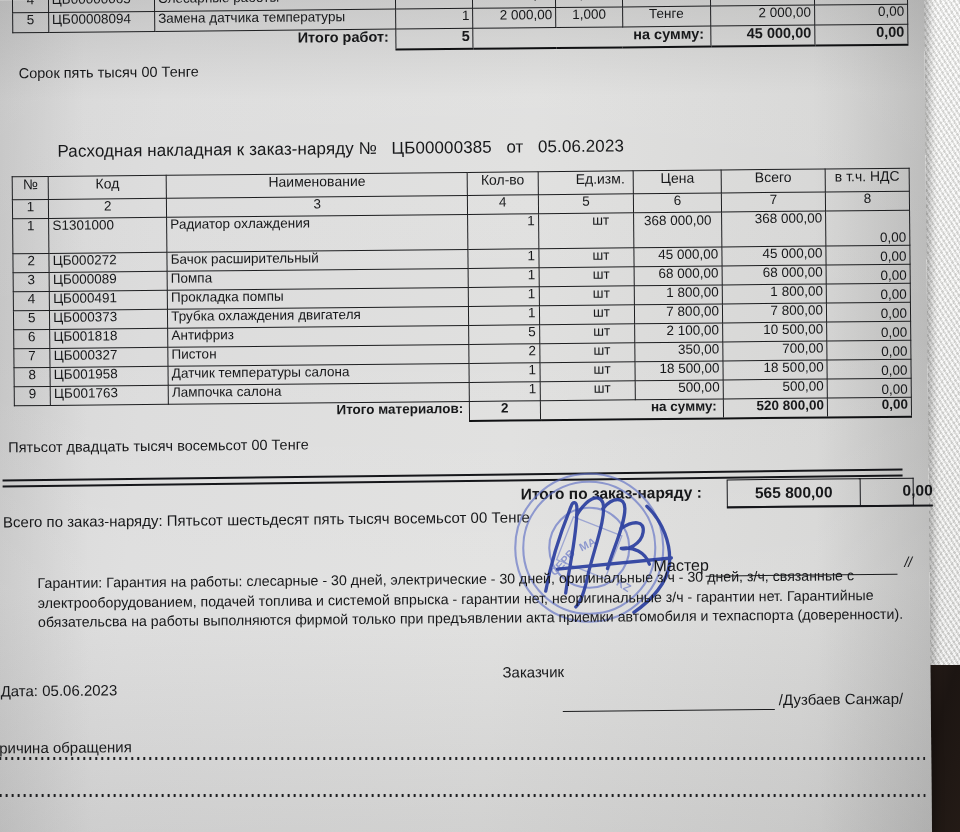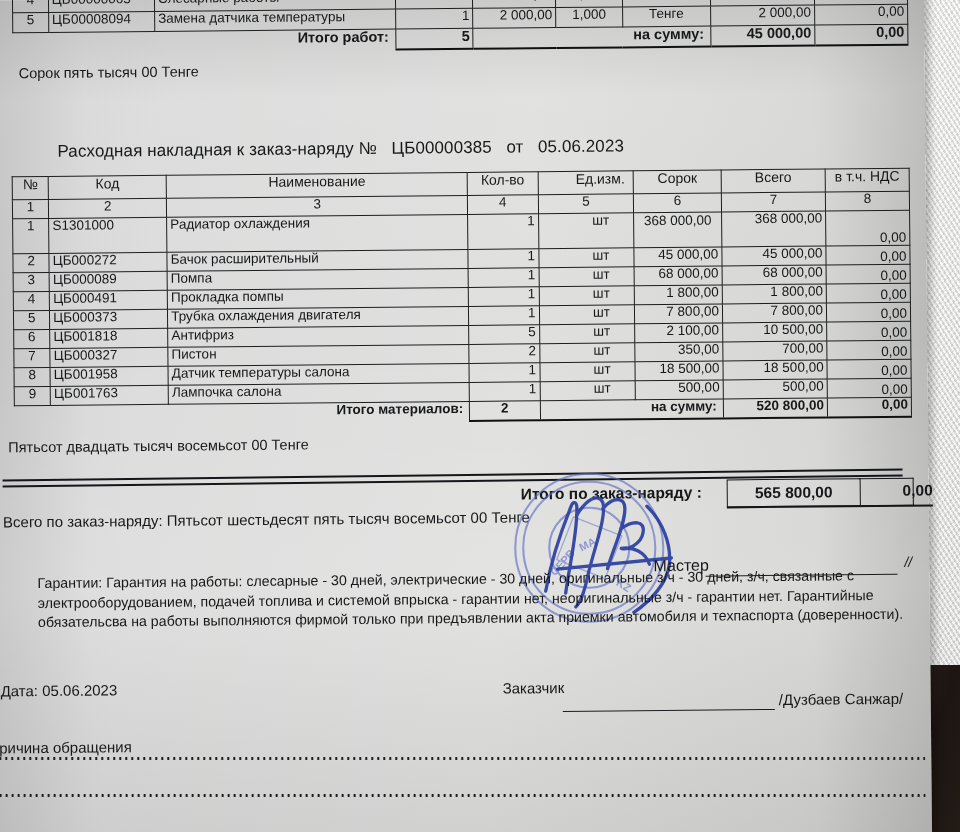--- a/index.html
+++ b/index.html
@@ -223,21 +223,21 @@
     </div>
 
     <table id="mat-table">
       <thead>
         <tr>
           <th class="num c">№</th>
           <th class="code c">Код</th>
           <th class="name c">Наименование</th>
           <th class="qty c">Кол-во</th>
           <th class="unit c">Ед.изм.</th>
-          <th class="price c">Сорок</th>
+          <th class="price c">Цена</th>
           <th class="tot c">Всего</th>
           <th class="nds c">в т.ч. НДС</th>
         </tr>
         <tr>
           <td class="c">1</td>
           <td class="c">2</td>
           <td class="c">3</td>
           <td class="c">4</td>
           <td class="c">5</td>
           <td class="c">6</td>
@@ -390,21 +390,21 @@
     </svg>
 
     <div class="sig-line" style="left:704px;top:578px;width:192px;"></div>
     <div class="free" style="left:652px;top:559px;font-size:16px;">Мастер</div>
     <div class="free" style="left:903px;top:558px;font-size:14px;font-style:italic;">//</div>
 
     <div id="warranty">Гарантии: Гарантия на работы: слесарные - 30 дней, электрические - 30 дней, оригинальные з/ч - 30 дней, з/ч, связанные с электрооборудованием, подачей топлива и системой впрыска - гарантии нет, неоригинальные з/ч - гарантии нет. Гарантийные обязательсва на работы выполняются фирмой только при предъявлении акта приемки автомобиля и техпаспорта (доверенности).</div>
 
     <div class="free" style="left:-2px;top:678px;font-size:15px;">Дата: 05.06.2023</div>
 
-    <div class="free" style="left:500px;top:680px;font-size:15px;">Заказчик</div>
+    <div class="free" style="left:500px;top:664px;font-size:15px;">Заказчик</div>
     <div class="sig-line" style="left:560px;top:712px;width:212px;"></div>
     <div class="free" style="left:776px;top:694px;font-size:15px;">/Дузбаев Санжар/</div>
 
     <div class="free" style="left:-4px;top:735px;font-size:15px;">ричина обращения</div>
 
     <div class="dotted" style="left:-6px;top:757px;width:928px;transform:rotate(0.55deg);"></div>
     <div class="dotted" style="left:-6px;top:794px;width:928px;transform:rotate(0.55deg);"></div>
   </div>
 </div>
 

